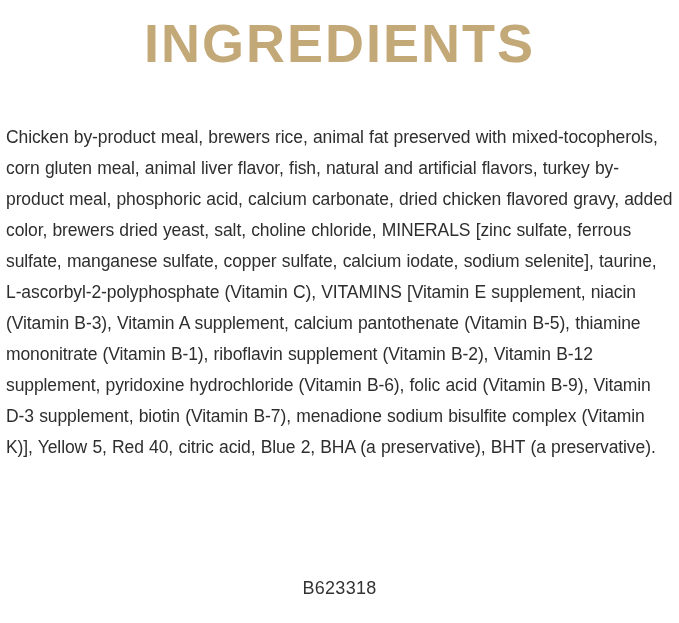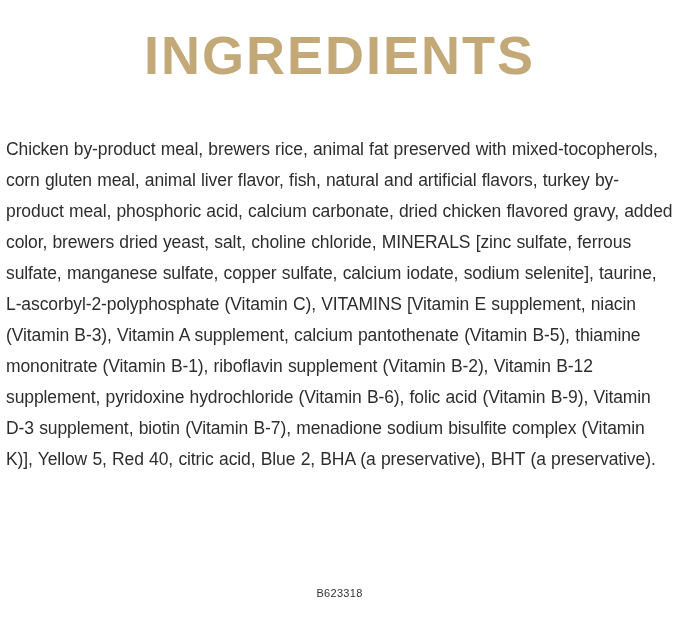--- a/index.html
+++ b/index.html
@@ -21,42 +21,42 @@
   }
   .title {
     text-align: center;
     color: #c3a878;
     font-family: "Liberation Sans", sans-serif;
     font-size: 54px;
     font-weight: bold;
     letter-spacing: 2px;
     line-height: 1;
     margin: 0;
-    padding-top: 28px;
+    padding-top: 16px;
   }
   .ingredients-body {
     margin: 0;
     padding: 0 6px;
     color: #2e2e2e;
     font-family: "Liberation Sans", sans-serif;
     font-size: 17.5px;
     line-height: 31px;
     letter-spacing: -0.1px;
     word-spacing: 0.5px;
     margin-top: 52px;
   }
   .code {
     position: absolute;
     left: 0;
     right: 0;
     bottom: 24px;
     text-align: center;
     color: #333333;
     font-family: "Liberation Sans", sans-serif;
-    font-size: 11px;
+    font-size: 18px;
     letter-spacing: 0.3px;
   }
 </style>
 </head>
 <body>
 
 <div class="page">
   <h1 class="title">INGREDIENTS</h1>
   <p class="ingredients-body">Chicken by-product meal, brewers rice, animal fat preserved with mixed-tocopherols, corn gluten meal, animal liver flavor, fish, natural and artificial flavors, turkey by-product meal, phosphoric acid, calcium carbonate, dried chicken flavored gravy, added color, brewers dried yeast, salt, choline chloride, MINERALS [zinc sulfate, ferrous sulfate, manganese sulfate, copper sulfate, calcium iodate, sodium selenite], taurine, L-ascorbyl-2-polyphosphate (Vitamin C), VITAMINS [Vitamin E supplement, niacin (Vitamin B-3), Vitamin A supplement, calcium pantothenate (Vitamin B-5), thiamine mononitrate (Vitamin B-1), riboflavin supplement (Vitamin B-2), Vitamin B-12 supplement, pyridoxine hydrochloride (Vitamin B-6), folic acid (Vitamin B-9), Vitamin D-3 supplement, biotin (Vitamin B-7), menadione sodium bisulfite complex (Vitamin K)], Yellow 5, Red 40, citric acid, Blue 2, BHA (a preservative), BHT (a preservative).</p>
   <div class="code">B623318</div>

